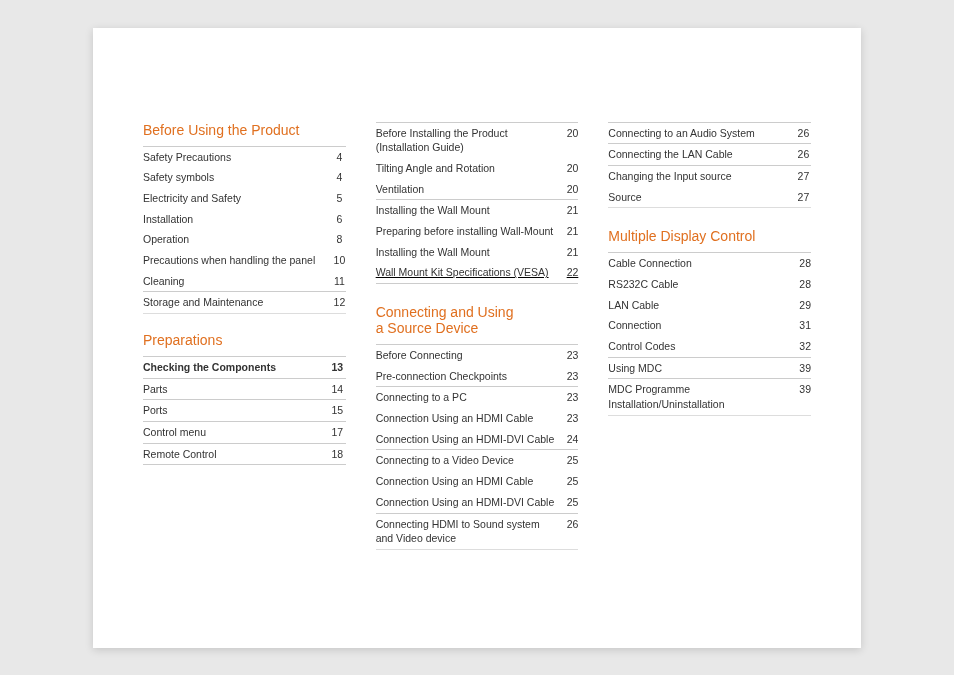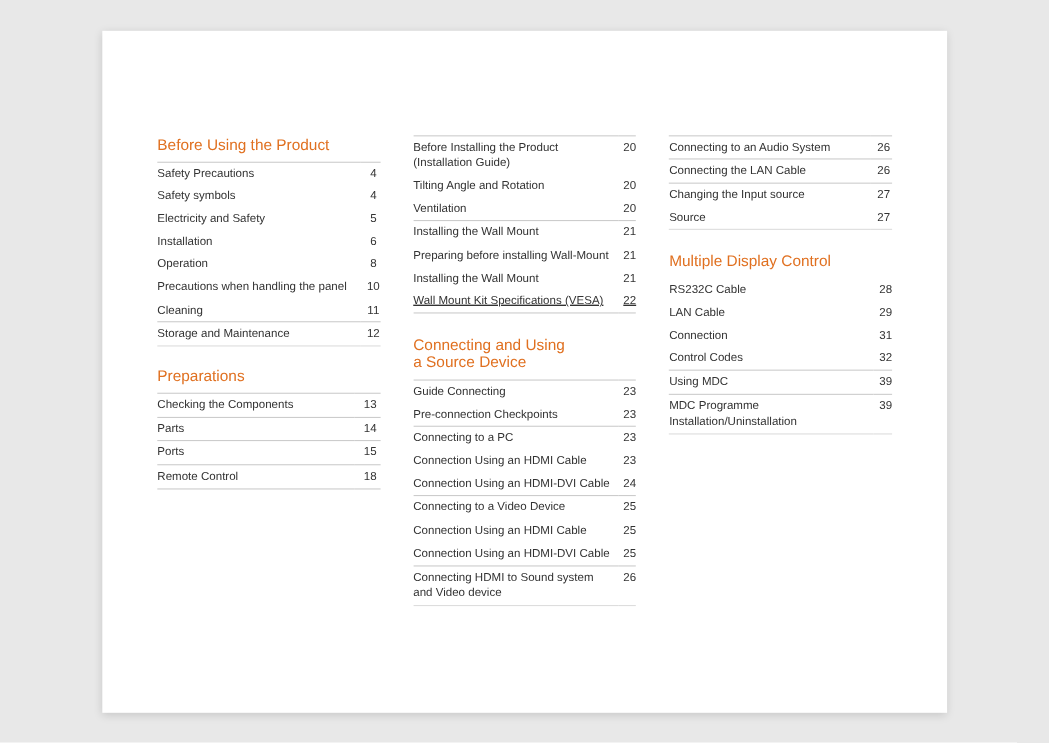--- a/index.html
+++ b/index.html
@@ -141,31 +141,35 @@
                 <td class="page-num">12</td>
               </tr>
             </tbody>
         </table>
       </div>
 
       <div class="section-group">
         <div class="section-title">Preparations</div>
         <table class="toc-table">
           <tbody id="col1-section2">
-              <tr style="border-top: 1px solid rgb(204, 204, 204); border-bottom: 1px solid rgb(204, 204, 204);">
+              <tr style="border-top: 1px solid rgb(204, 204, 204); border-bottom: 1px solid rgb(204, 204, 204); font-weight: bold;">
                 <td class="entry-label">Checking the Components</td>
                 <td class="page-num">13</td>
               </tr>
               <tr style="border-top: none; border-bottom: 1px solid rgb(204, 204, 204);">
                 <td class="entry-label">Parts</td>
                 <td class="page-num">14</td>
               </tr>
               <tr style="border-top: none; border-bottom: 1px solid rgb(204, 204, 204);">
                 <td class="entry-label">Ports</td>
                 <td class="page-num">15</td>
+              </tr>
+              <tr style="border-top: none; border-bottom: 1px solid rgb(204, 204, 204);">
+                <td class="entry-label">Control menu</td>
+                <td class="page-num">17</td>
               </tr>
               <tr style="border-top: none; border-bottom: 1px solid rgb(204, 204, 204);">
                 <td class="entry-label">Remote Control</td>
                 <td class="page-num">18</td>
               </tr>
             </tbody>
         </table>
       </div>
     </div>
 
@@ -203,21 +207,21 @@
               </tr>
             </tbody>
         </table>
       </div>
 
       <div class="section-group" style="margin-top: 20px;">
         <div class="section-title">Connecting and Using<br>a Source Device</div>
         <table class="toc-table">
           <tbody id="col2-section2">
               <tr style="border-top: 1px solid rgb(204, 204, 204);">
-                <td class="entry-label">Guide Connecting</td>
+                <td class="entry-label">Before Connecting</td>
                 <td class="page-num">23</td>
               </tr>
               <tr style="border-top: none; border-bottom: 1px solid rgb(204, 204, 204);">
                 <td class="entry-label">Pre-connection Checkpoints</td>
                 <td class="page-num">23</td>
               </tr>
               <tr style="border-top: 1px solid rgb(204, 204, 204);">
                 <td class="entry-label">Connecting to a PC</td>
                 <td class="page-num">23</td>
               </tr>
@@ -271,20 +275,24 @@
                 <td class="page-num">27</td>
               </tr>
             </tbody>
         </table>
       </div>
 
       <div class="section-group" style="margin-top: 20px;">
         <div class="section-title">Multiple Display Control</div>
         <table class="toc-table">
           <tbody id="col3-section2">
+              <tr style="border-top: 1px solid rgb(204, 204, 204);">
+                <td class="entry-label">Cable Connection</td>
+                <td class="page-num">28</td>
+              </tr>
               <tr style="border-top: none;">
                 <td class="entry-label">RS232C Cable</td>
                 <td class="page-num">28</td>
               </tr>
               <tr style="border-top: none;">
                 <td class="entry-label">LAN Cable</td>
                 <td class="page-num">29</td>
               </tr>
               <tr style="border-top: none;">
                 <td class="entry-label">Connection</td>

